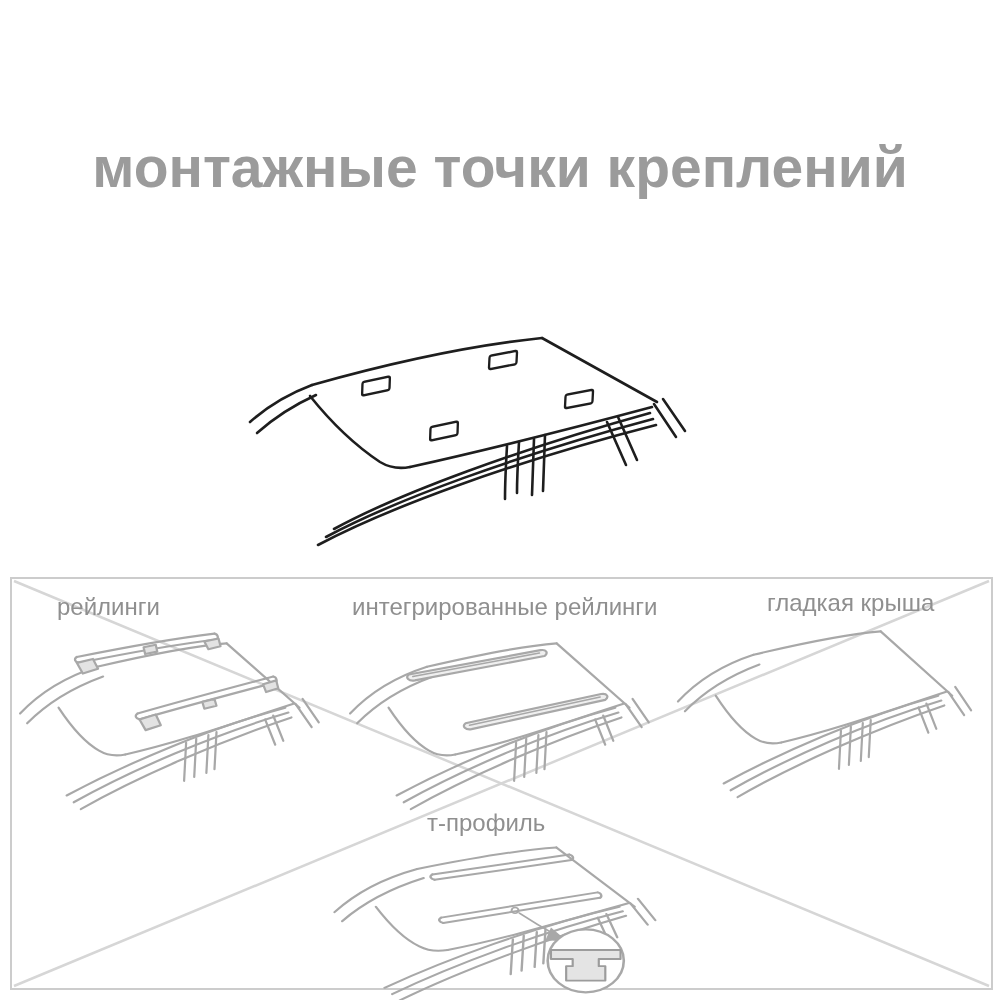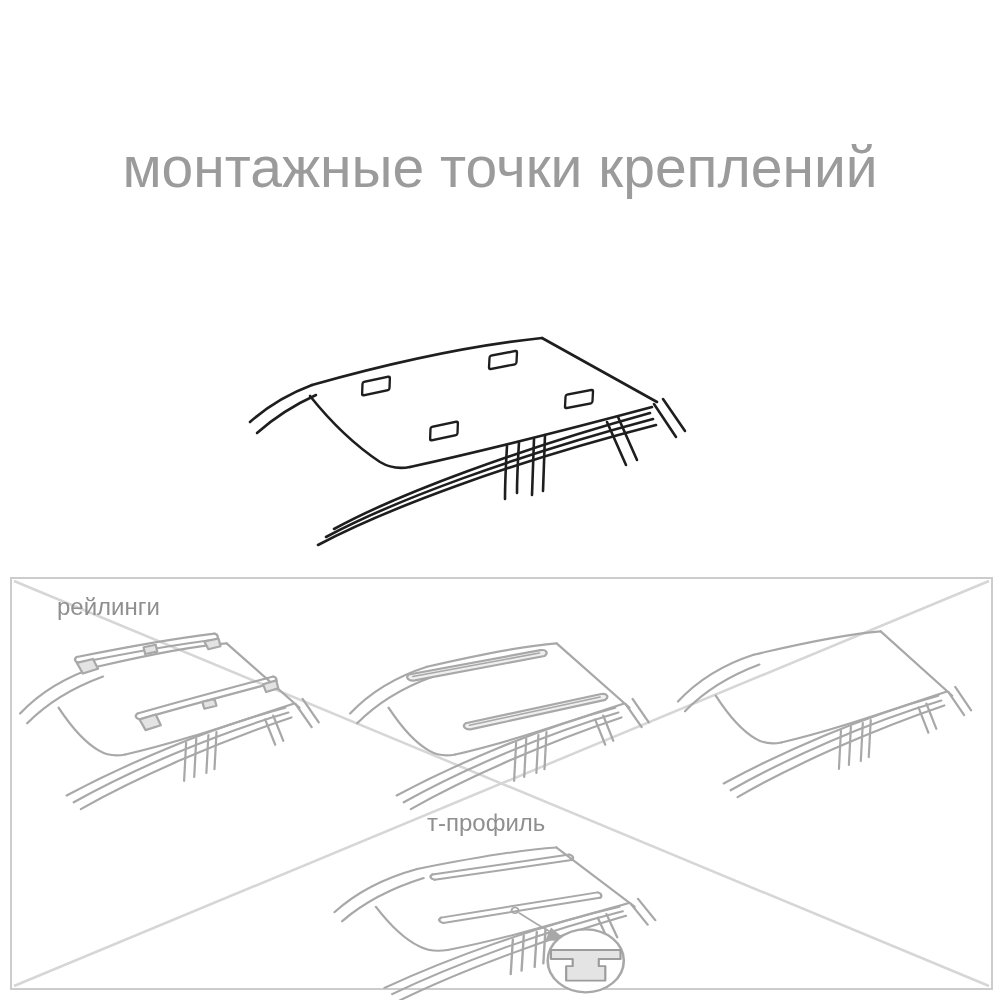--- a/index.html
+++ b/index.html
@@ -2,21 +2,21 @@
 <html><head>
 <meta charset="utf-8">
 <style>
   html,body{margin:0;padding:0;background:#ffffff;}
   #stage{
     position:relative;width:1000px;height:1000px;background:#ffffff;
     overflow:hidden;font-family:"Liberation Sans","DejaVu Sans",sans-serif;
   }
   .page-title{
     position:absolute;left:0;top:136px;width:1000px;text-align:center;
-    font-size:57px;line-height:1.1;color:#9b9b9b;font-weight:400;letter-spacing:0px;
+    font-size:57px;line-height:1.1;color:#9b9b9b;font-weight:700;letter-spacing:0px;
   }
   .main-sketch{position:absolute;left:230px;top:325px;width:500px;height:255px;}
   .panel{
     position:absolute;left:10px;top:577px;width:979px;height:409px;
     border:2px solid #cccccc;background:#ffffff;
   }
   .panel-diagonals{position:absolute;left:0;top:0;width:100%;height:100%;}
   .mini{position:absolute;}
   .mini-label{
     position:absolute;font-size:24px;color:#8f8f8f;line-height:1.1;white-space:nowrap;
@@ -92,20 +92,22 @@
           <path d="M 200,117 L 198,155"></path>
         <path d="M 248,104 L 258,130"></path>
           <path d="M 256,100 L 266,126"></path>
         <path d="M 278,88 L 294,112"></path>
           <path d="M 285,83 L 301,107"></path>
       </g>
     </defs>
   </svg>
 
   <div class="mini-label" style="left:57px;top:594px">рейлинги</div>
+  <div class="mini-label" style="left:352px;top:594px">интегрированные рейлинги</div>
+  <div class="mini-label" style="left:767px;top:590px">гладкая крыша</div>
   <div class="mini-label" style="left:427px;top:810px">т-профиль</div>
 
   <svg class="mini" style="left:14px;top:618px" width="324" height="195" viewBox="0 0 320 200" preserveAspectRatio="none" fill="none" stroke="#a8a8a8" stroke-width="2.2" stroke-linecap="round" stroke-linejoin="round">
     <use href="#miniroof"></use>
     <g>
       <path d="M 62,40 C 110,30 158,21 198,16"></path>
       <path d="M 64,46 C 112,36 160,27 200,22"></path>
       <path d="M 62,40 C 59,42 60,45 64,46"></path>
       <path d="M 198,16 C 202,17 202,21 200,22"></path>
       <path d="M 62,46 L 78,42 L 83,52 L 68,57 Z" fill="#e3e3e3"></path>

